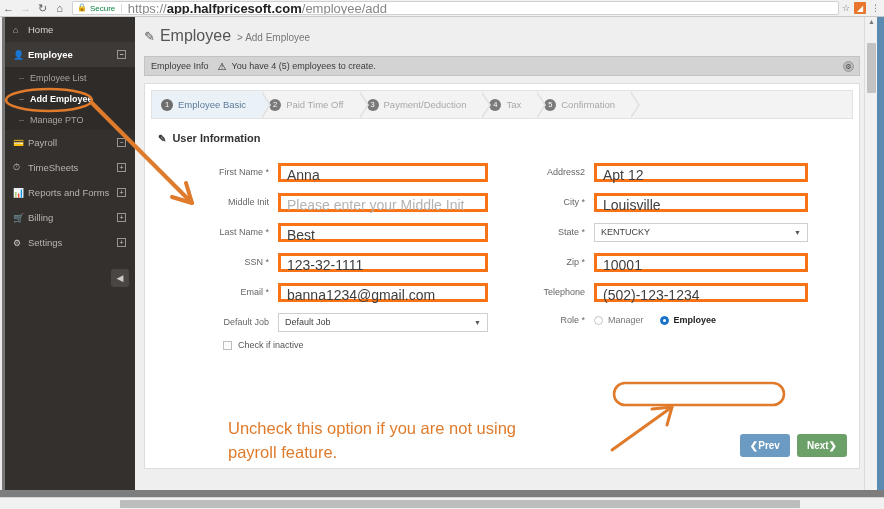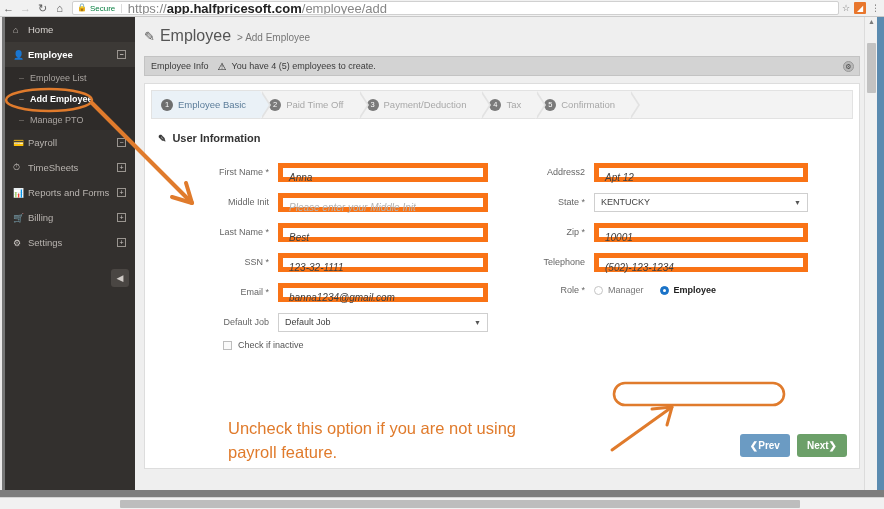--- a/index.html
+++ b/index.html
@@ -198,26 +198,25 @@
   .flabel {
     text-align: right; padding-right: 9px;
     font-size: 9px; color: #666;
   }
   .flabel .req { color: #666; }
   .fctrl { position: relative; }
   .col.left .fctrl { width: 210px; }
   .col.right .fctrl { width: 214px; }
   .inp {
     width: 100%; height: 19px;
-    border: 5px solid #f97316;
+    border: 3px solid #f97316;
     background: #fff;
-    font-size: 10px; color: #3f3f3f;
+    font-size: 14px; color: #3f3f3f;
     padding: 0 6px;
     line-height: 19px;
-    font-style: italic;
   }
   .inp.ph { color: #b3b3b3; }
   .sel {
     width: 100%; height: 19px;
     border: 1px solid #cfcfcf; background: #fff;
     font-size: 9px; color: #3f3f3f;
     padding: 0 6px; line-height: 19px;
     display: flex; align-items: center;
   }
   .sel .caret { margin-left: auto; font-size: 7px; color: #555; }
@@ -474,20 +473,26 @@
         </div>
 
         <div class="col right">
           <div class="frow">
             <div class="flabel">Address2</div>
             <div class="fctrl">
                 <div class="inp">Apt 12</div>
               </div>
           </div>
           <div class="frow">
+            <div class="flabel"><span>City</span> <span class="req">*</span></div>
+            <div class="fctrl">
+                <div class="inp">Louisville</div>
+              </div>
+          </div>
+          <div class="frow">
             <div class="flabel"><span>State</span> <span class="req">*</span></div>
             <div class="fctrl">
               <div class="sel">
                 <span>KENTUCKY</span>
                 <span class="caret">▼</span>
               </div>
             </div>
           </div>
           <div class="frow">
             <div class="flabel"><span>Zip</span> <span class="req">*</span></div>

